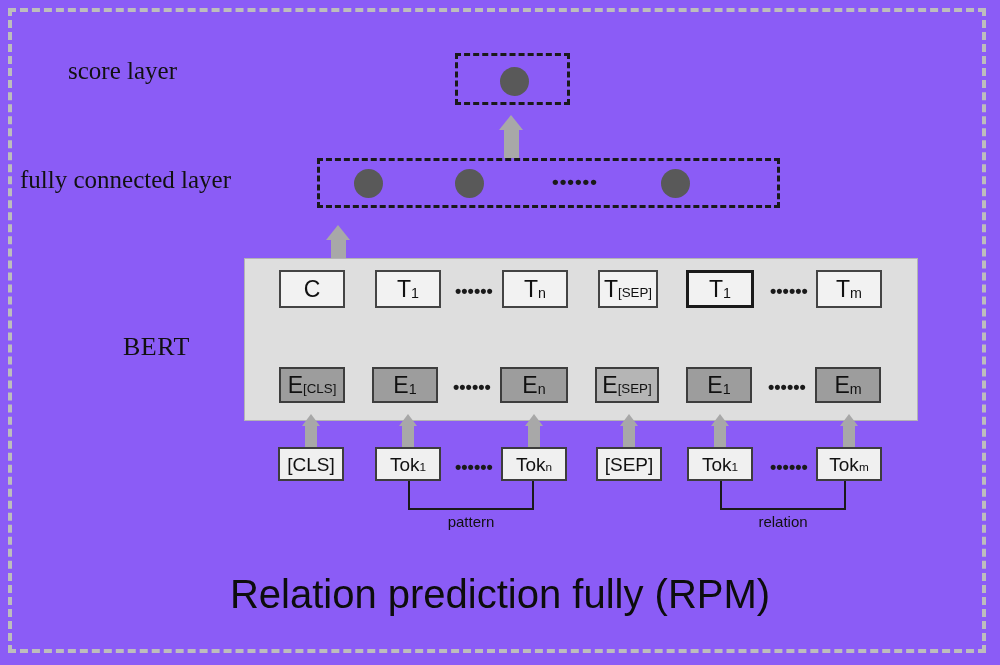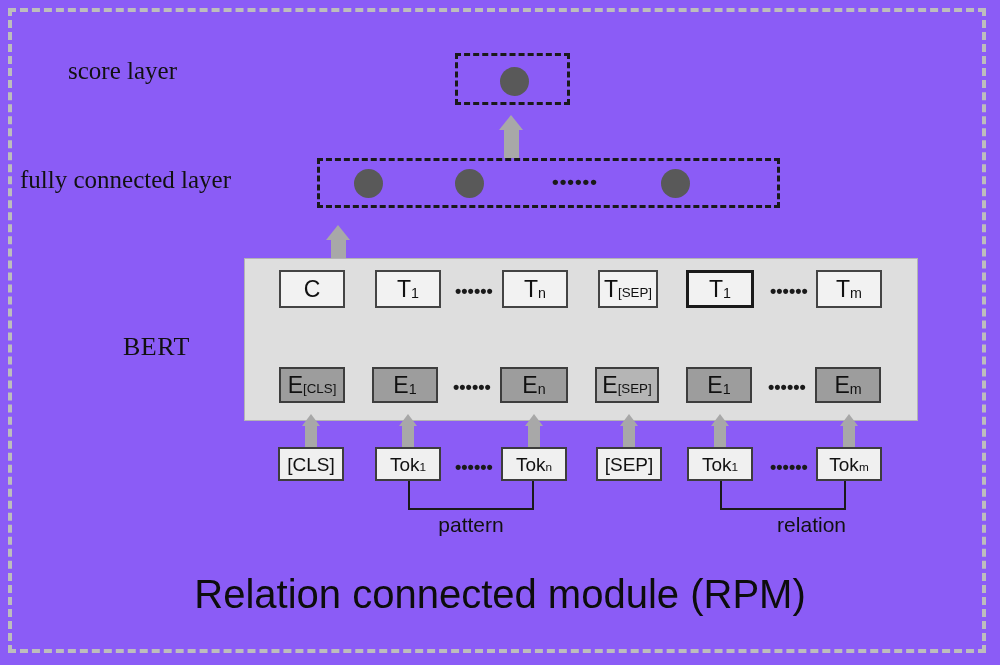--- a/index.html
+++ b/index.html
@@ -195,21 +195,21 @@
   .bracket {
     position: absolute;
     border-left: 2px solid #1a1a1a;
     border-right: 2px solid #1a1a1a;
     border-bottom: 2px solid #1a1a1a;
     box-sizing: border-box;
   }
   .bracket-label {
     position: absolute;
     font-family: "Liberation Sans", sans-serif;
-    font-size: 21px;
+    font-size: 15px;
     color: #111;
     text-align: center;
     white-space: nowrap;
   }
 </style>
 </head>
 <body>
 
 <div id="canvas">
 
@@ -344,17 +344,17 @@
   <div class="row-dots" style="left:770px; top:457px;">••••••</div>
   <div class="cell tok-cell" style="left:816px; width:66px;">
     <span>Tok</span>
       <sub>m</sub>
   </div>
 
   <div class="bracket" style="left:408px; top:481px; width:126px; height:29px;"></div>
   <div class="bracket-label" style="left:408px; top:513px; width:126px;">pattern</div>
 
   <div class="bracket" style="left:720px; top:481px; width:126px; height:29px;"></div>
-  <div class="bracket-label" style="left:720px; top:513px; width:126px;text-align:right;">relation</div>
-
-  <div id="module-title">Relation connected module (RPM)</div>
+  <div class="bracket-label" style="left:720px; top:513px; width:126px;">relation</div>
+
+  <div id="module-title">Relation prediction fully (RPM)</div>
 
 </div>
 
 </body></html>

